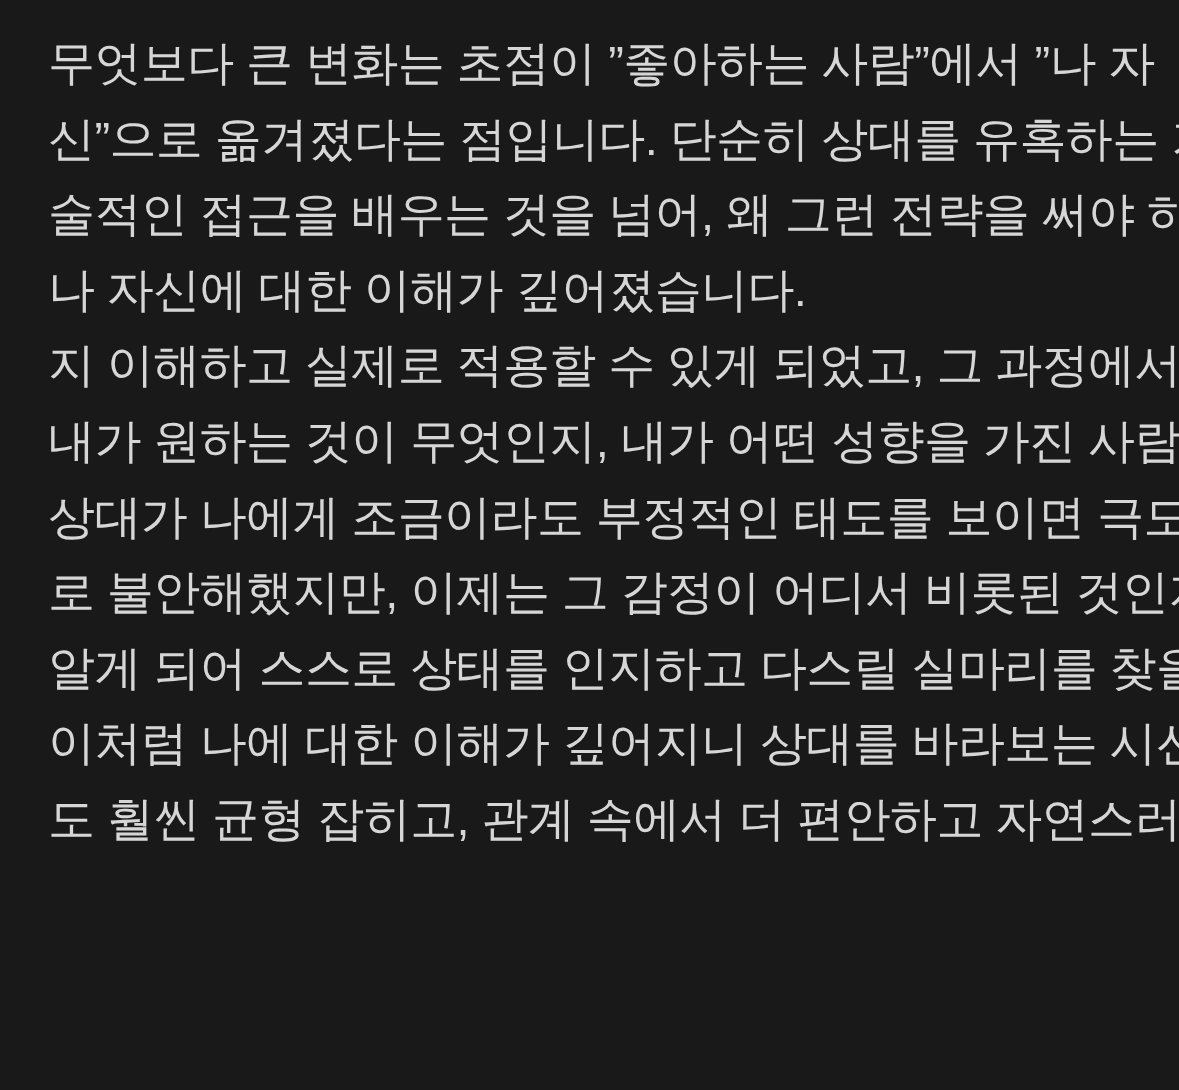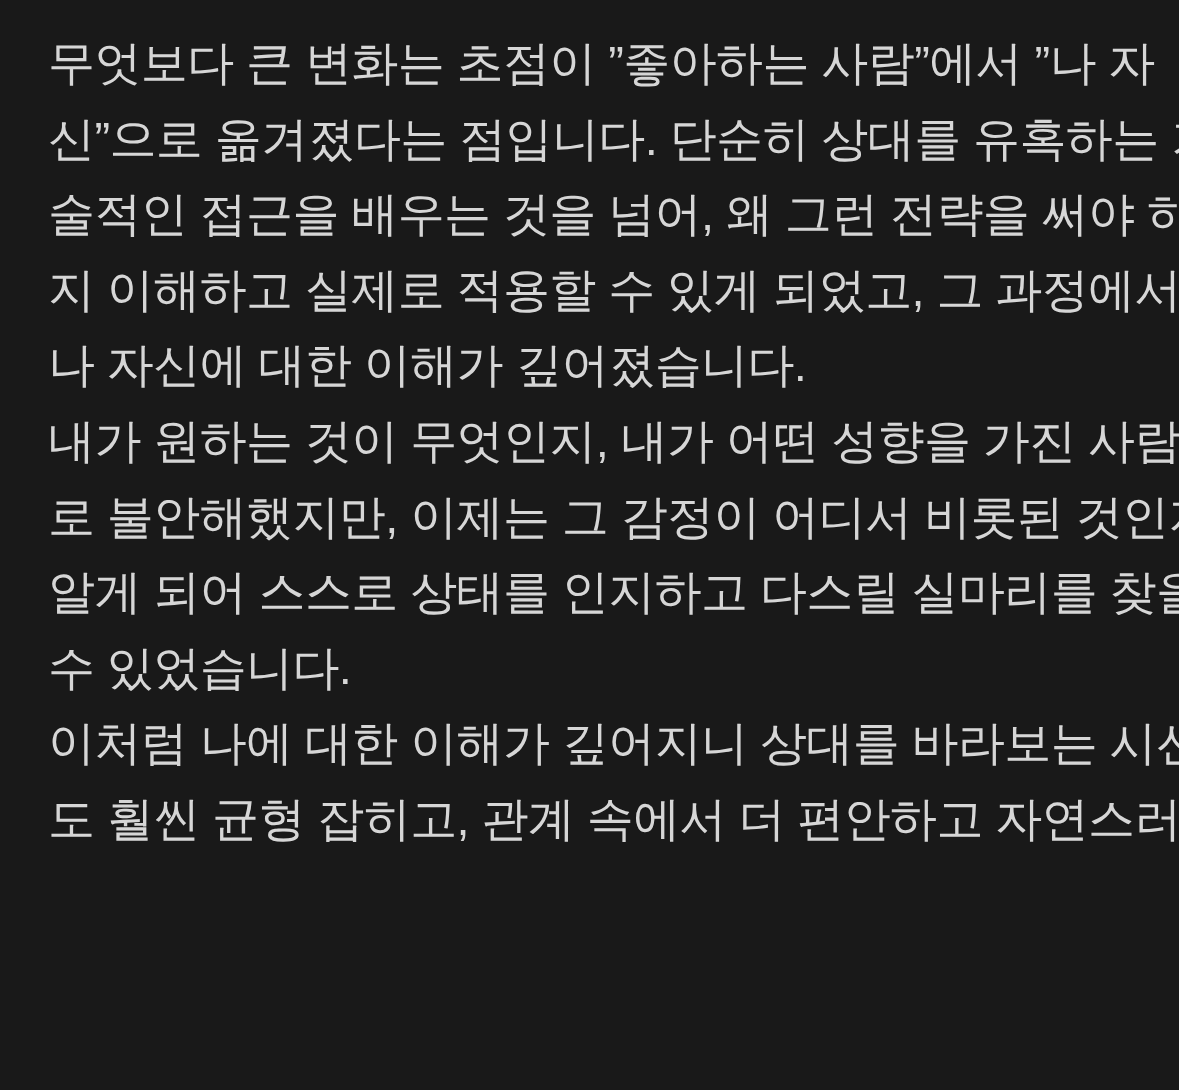--- a/index.html
+++ b/index.html
@@ -30,21 +30,21 @@
     white-space: nowrap;
   }
 </style>
 </head>
 <body>
 
 <div class="text-block">
   <p class="text-line">무엇보다 큰 변화는 초점이 ”좋아하는 사람”에서 ”나 자</p>
   <p class="text-line">신”으로 옮겨졌다는 점입니다. 단순히 상대를 유혹하는 기</p>
   <p class="text-line">술적인 접근을 배우는 것을 넘어, 왜 그런 전략을 써야 하는</p>
+  <p class="text-line">나 자신에 대한 이해가 깊어졌습니다.</p>
   <p class="text-line">지 이해하고 실제로 적용할 수 있게 되었고, 그 과정에서</p>
-  <p class="text-line">나 자신에 대한 이해가 깊어졌습니다.</p>
   <p class="text-line">내가 원하는 것이 무엇인지, 내가 어떤 성향을 가진 사람인</p>
+  <p class="text-line">상대가 나에게 조금이라도 부정적인 태도를 보이면 극도</p>
   <p class="text-line">로 불안해했지만, 이제는 그 감정이 어디서 비롯된 것인지</p>
   <p class="text-line">알게 되어 스스로 상태를 인지하고 다스릴 실마리를 찾을</p>
-  <p class="text-line">수 있었습니다.</p>
   <p class="text-line">이처럼 나에 대한 이해가 깊어지니 상대를 바라보는 시선</p>
   <p class="text-line">도 훨씬 균형 잡히고, 관계 속에서 더 편안하고 자연스러운</p>
 </div>
 
 </body></html>

